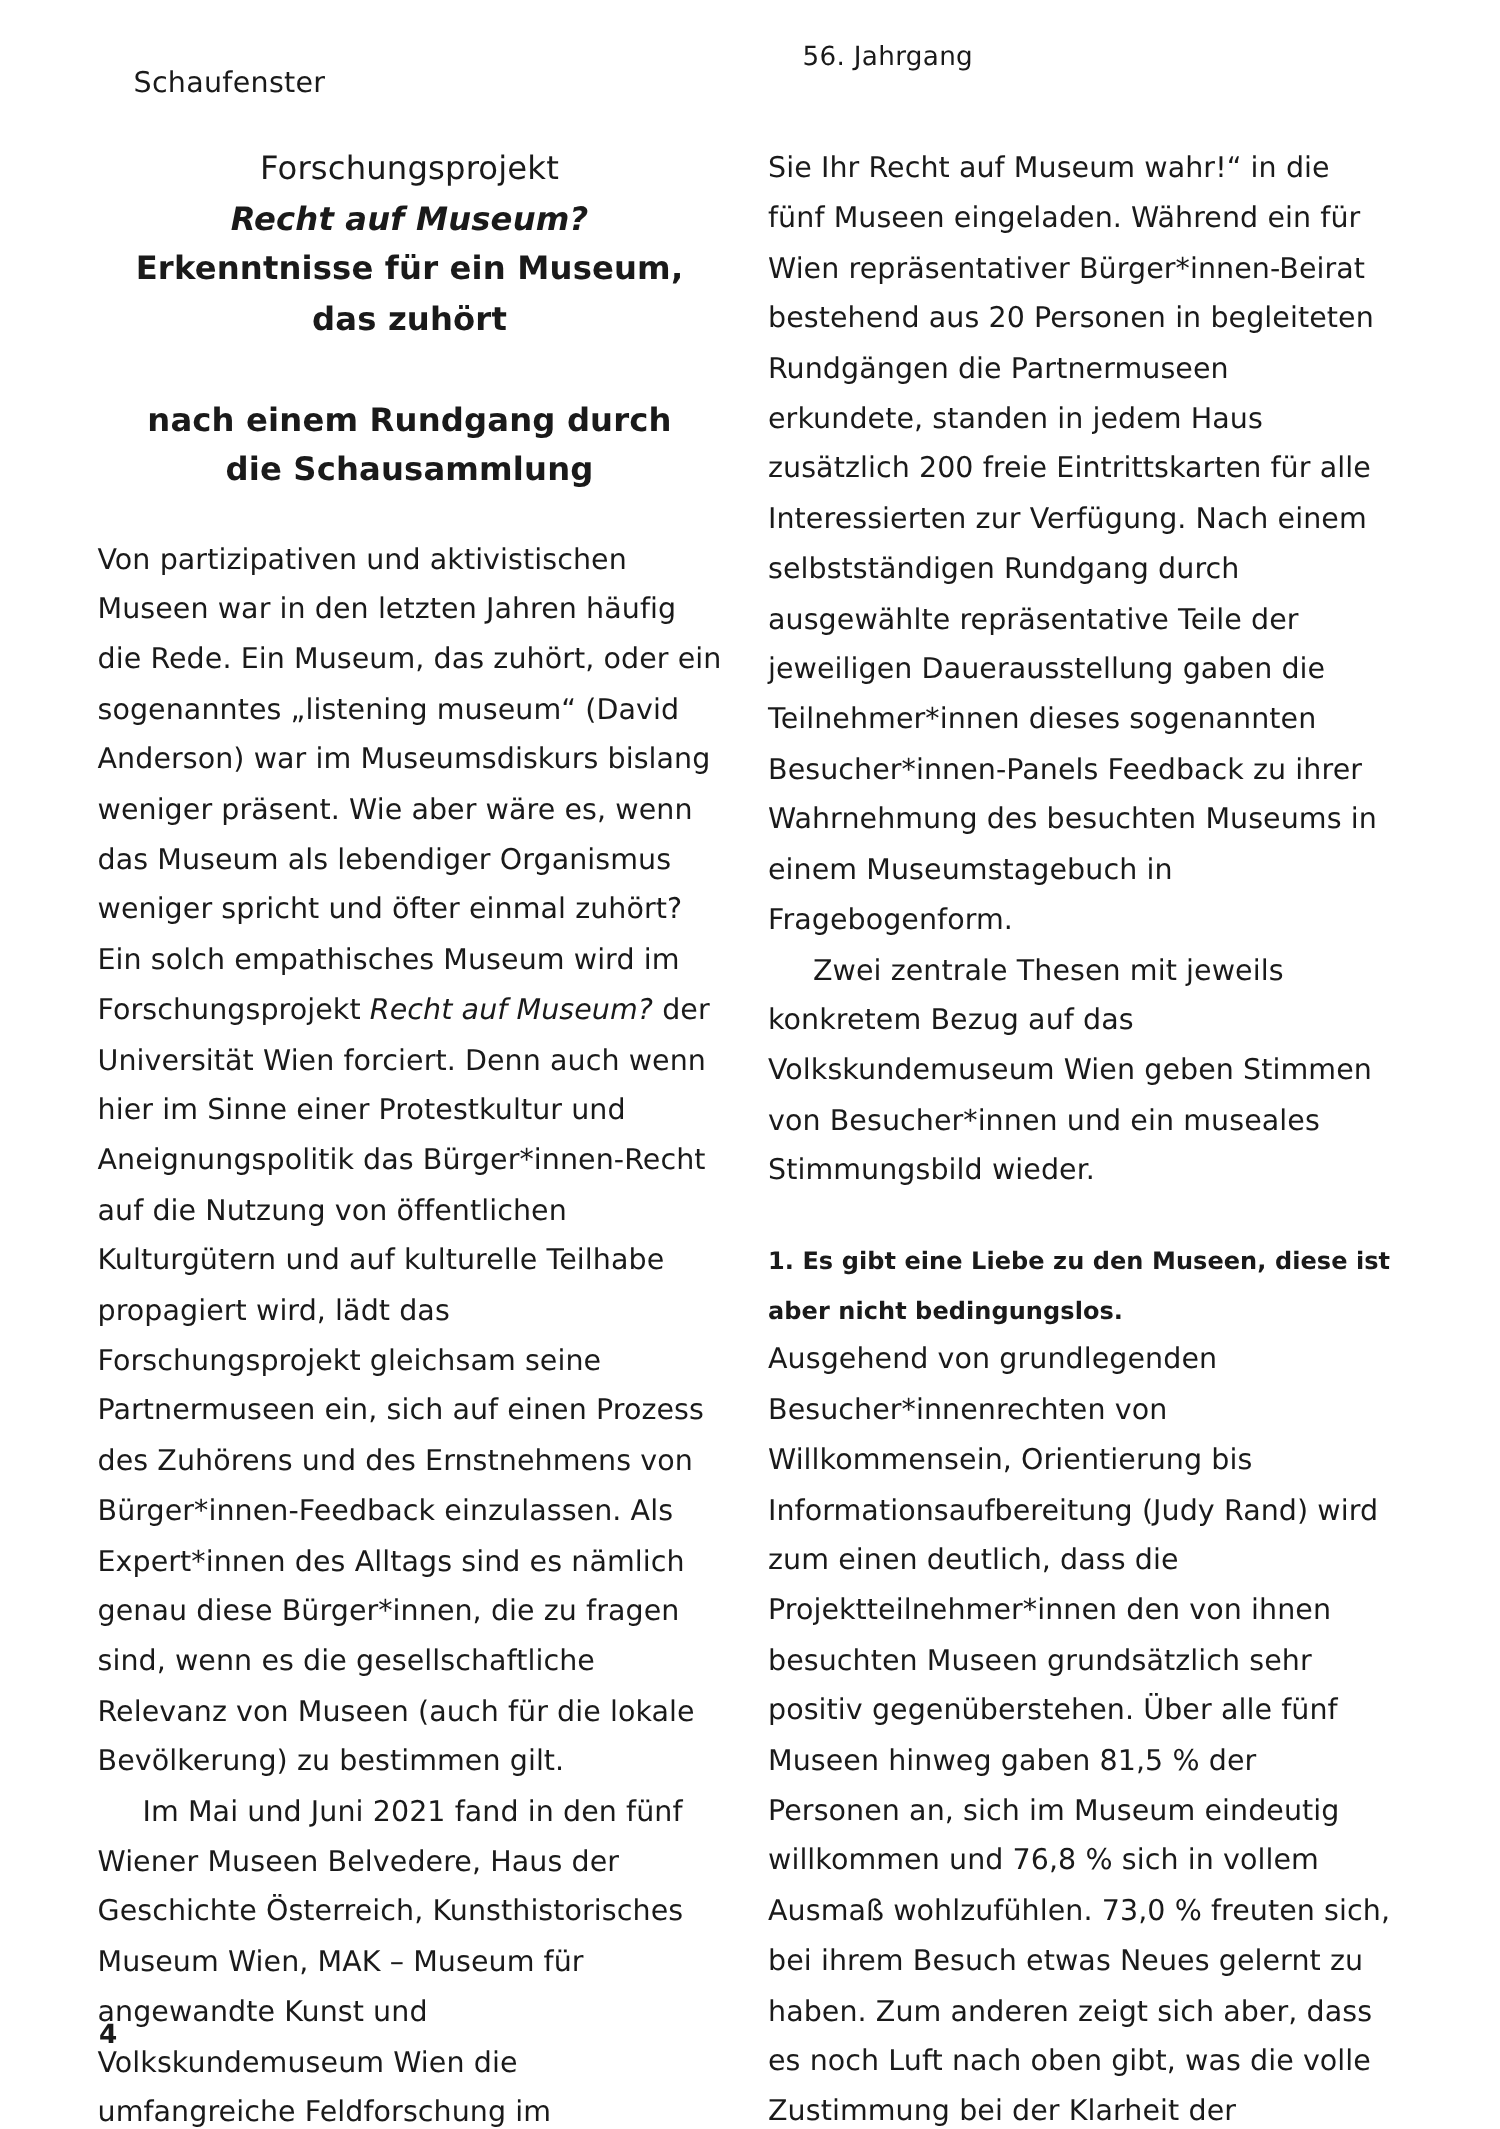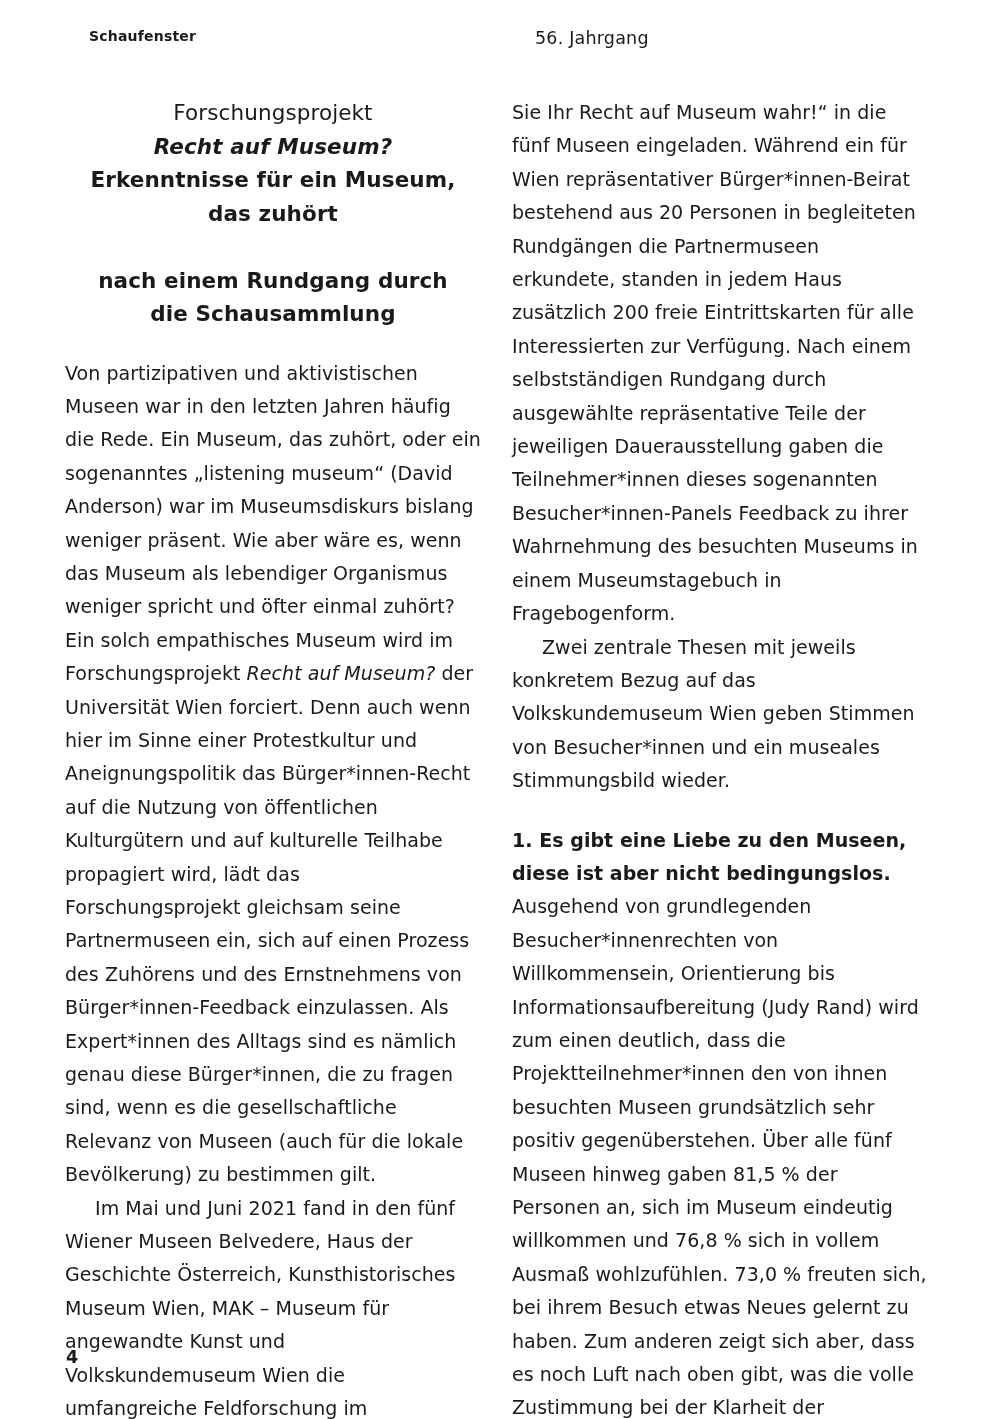--- a/index.html
+++ b/index.html
@@ -28,23 +28,23 @@
     position: absolute;
     left: 65px;
     top: 28px;
     width: 870px;
     height: 26px;
     display: block;
   }
   .rh-left {
     position: absolute;
     left: 24px;
-    top: 0;
-    font-size: 14px;
-    font-weight: bold;
+    top: 16px;
+    font-size: 19px;
+    font-weight: normal;
     letter-spacing: 0.2px;
   }
   .rh-center {
     position: absolute;
     left: 470px;
     top: 0;
     font-size: 17.5px;
     font-weight: normal;
     letter-spacing: 0.2px;
   }
@@ -73,21 +73,21 @@
     line-height: 33.4px;
     margin: 0;
     letter-spacing: 0.05px;
     text-align: left;
     hyphens: none;
   }
   p.body.indent { text-indent: 30px; }
   p.body i { font-style: italic; }
 
   .subhead {
-    font-size: 19px;
+    font-size: 16px;
     line-height: 33.4px;
     font-weight: bold;
     margin: 26px 0 0 0;
     letter-spacing: 0.05px;
   }
   .spacer-para { margin-top: 0; }
 
   .folio {
     position: absolute;
     left: 66px;

